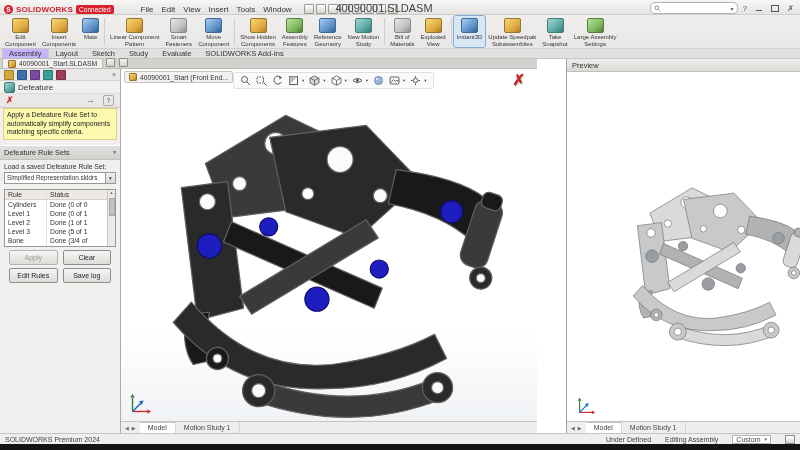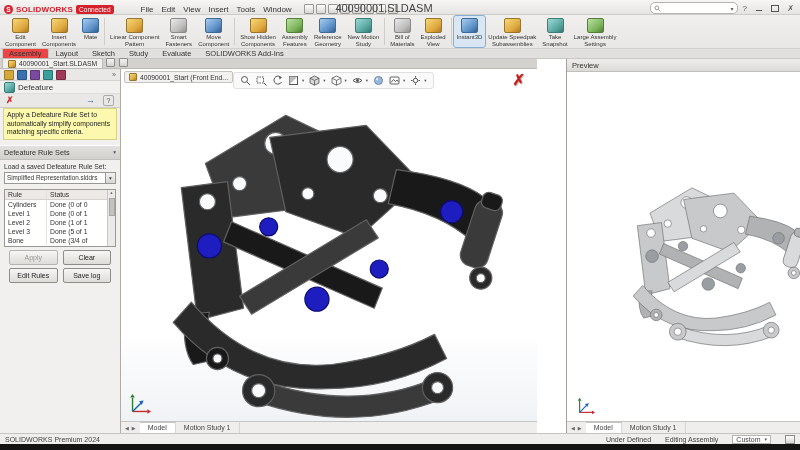--- a/index.html
+++ b/index.html
@@ -41,21 +41,21 @@
   .c1{background:linear-gradient(140deg,#a8cdf0,#5b8fc7 65%,#33618f);border-color:#3c6b9a}
   .c2{background:linear-gradient(140deg,#b9e3a1,#7bb35a 65%,#4e7d37);border-color:#567f3b}
   .c3{background:linear-gradient(140deg,#9fd9d4,#58a6a0 65%,#337a74);border-color:#3b7e78}
   .c4{background:linear-gradient(140deg,#e9e9e9,#bdbdbd 65%,#8f8f8f);border-color:#8a8a8a}
   .rlabel{font-size:6px;line-height:6.5px;text-align:center;color:#333;white-space:pre-line}
   .rsep{width:1px;background:#d0cecb;margin:2px 2px;flex:none}
   
   #ribbon-tabs{position:absolute;left:0;top:49px;width:800px;height:10px;box-sizing:border-box;
     background:#e2e0de;border-bottom:1px solid #c9c7c4;display:flex;align-items:flex-end;padding-left:2px}
   .rtab{font-size:7.5px;padding:0 6px;color:#333;border:1px solid transparent;border-bottom:none;height:9px;line-height:9px}
-  .rtab.active{background:#ef4444;border-color:#c9c7c4;border-radius:2px 2px 0 0}
+  .rtab.active{background:#c4b5fd;border-color:#c9c7c4;border-radius:2px 2px 0 0}
   
   #doc-strip{position:absolute;left:0;top:59px;width:537px;height:10px;box-sizing:border-box;
     background:#d4d2cf;border-bottom:1px solid #bdbbb8;display:flex;align-items:flex-end}
   .doc-tab{background:#f1f0ef;border:1px solid #bdbbb8;border-bottom:none;font-size:6.8px;
     padding:0 5px;height:9px;line-height:9px;display:flex;gap:3px;align-items:center;
     border-radius:2px 2px 0 0;margin-left:2px;color:#333}
   .mini-cube{width:6px;height:6px;border-radius:1px;
     background:linear-gradient(140deg,#f6d878,#dfa83e 65%,#b27a25);border:1px solid #96752e}
   .strip-icon{width:7px;height:7px;border:1px solid #8f8d8a;border-radius:1px;margin:0 1px 1px 3px;
     background:linear-gradient(#f4f3f2,#d4d2cf)}

